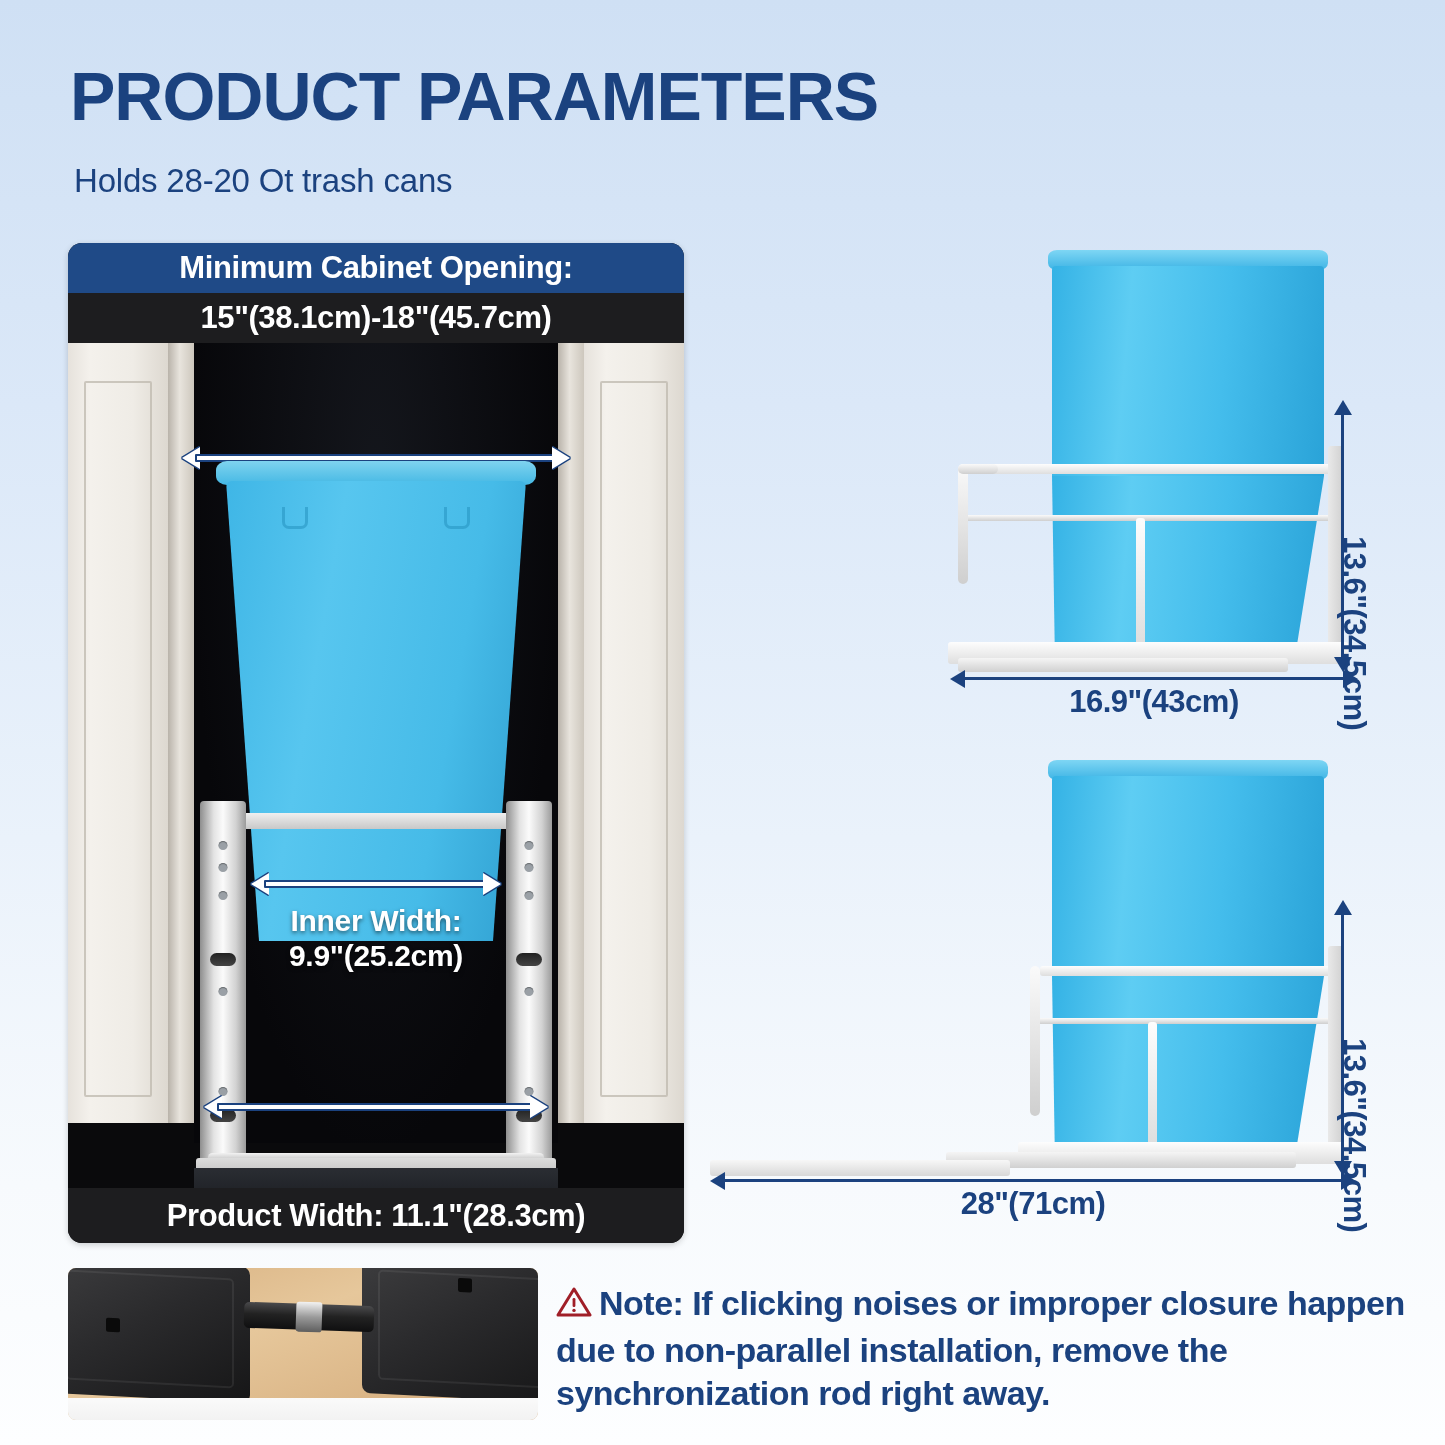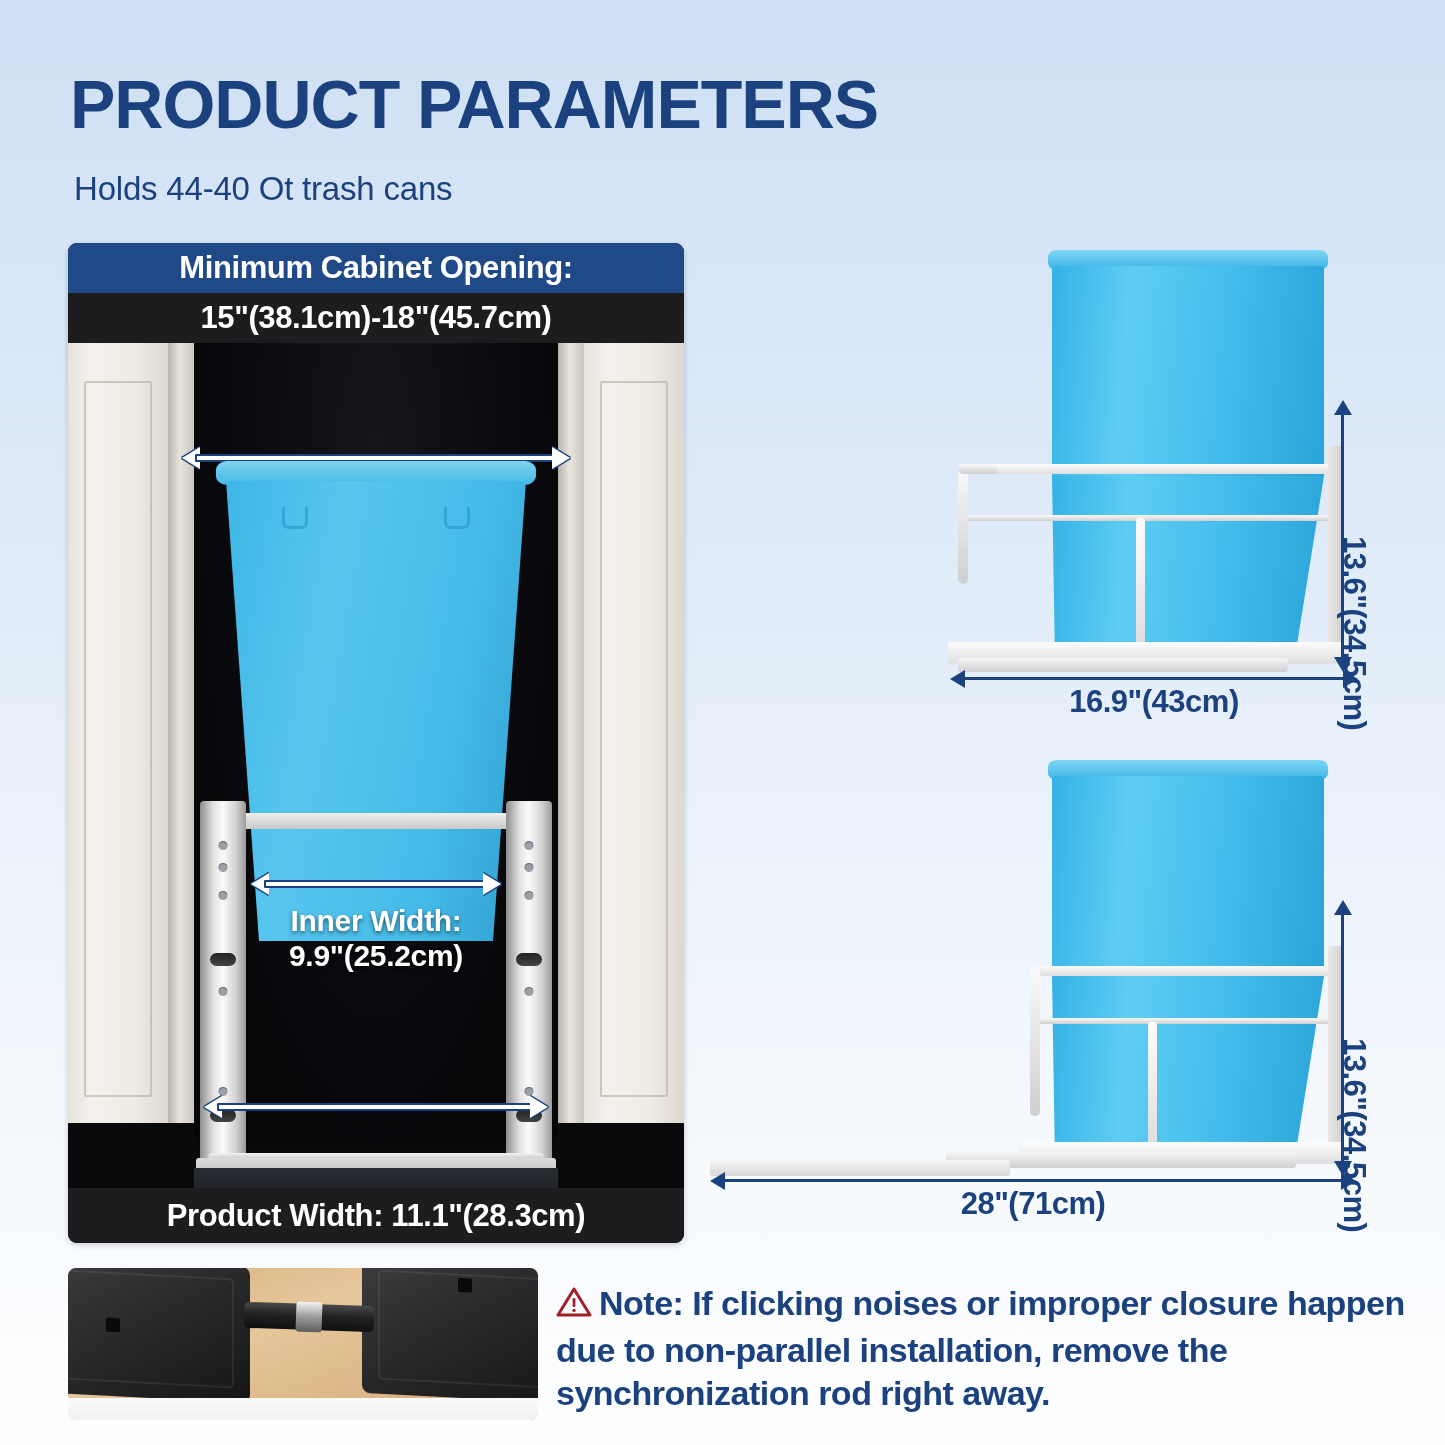--- a/index.html
+++ b/index.html
@@ -7,21 +7,21 @@
   body {
     width: 1445px;
     height: 1445px;
     font-family: "Liberation Sans", sans-serif;
     background: linear-gradient(180deg, #cfe0f4 0%, #dbe8f8 28%, #eaf2fb 58%, #f7fafd 82%, #fdfeff 100%);
     overflow: hidden;
     position: relative;
   }
 
   
-  #header { position: absolute; left: 70px; top: 62px; width: 1310px; height: 150px; margin-top: 8px; }
+  #header { position: absolute; left: 70px; top: 62px; width: 1310px; height: 150px; }
 
   #page-title {
     font-size: 68px;
     font-weight: bold;
     letter-spacing: -1px;
     color: #1b427f;
     line-height: 1;
     position: absolute;
     left: 0; top: 0;
   }
@@ -49,21 +49,21 @@
     letter-spacing: 0.5px;
     transform: scaleX(0.72) scaleY(1.18);
     font-weight: 500;
   }
 
   
   #cabinet-panel {
     position: absolute;
     left: 68px; top: 243px;
     width: 616px; height: 1000px;
-    border-radius: 9px;
+    border-radius: 14px;
     overflow: hidden;
     box-shadow: 0 2px 6px rgba(0,0,0,.18);
     background: #0a0a0c;
   }
 
   .band-blue {
     position: absolute; left: 0; top: 0; width: 100%; height: 50px;
     background: #1f4a87;
     display: flex; align-items: center; justify-content: center;
   }
@@ -316,21 +316,21 @@
   }
   #warning-icon {
     display: inline-block; vertical-align: -3px; margin-right: 7px;
   }
 </style>
 </head>
 <body>
 
 <div id="header">
   <div id="page-title">PRODUCT PARAMETERS</div>
-  <div id="subtitle">Holds 44-40 Ot trash cans</div>
+  <div id="subtitle">Holds 28-20 Ot trash cans</div>
 </div>
 
 <div id="cabinet-panel">
 
   <div class="band-blue">
     <span class="band-text">Minimum Cabinet Opening:</span>
   </div>
   <div class="band-dark">
     <span class="band-text">15"(38.1cm)-18"(45.7cm)</span>
   </div>

